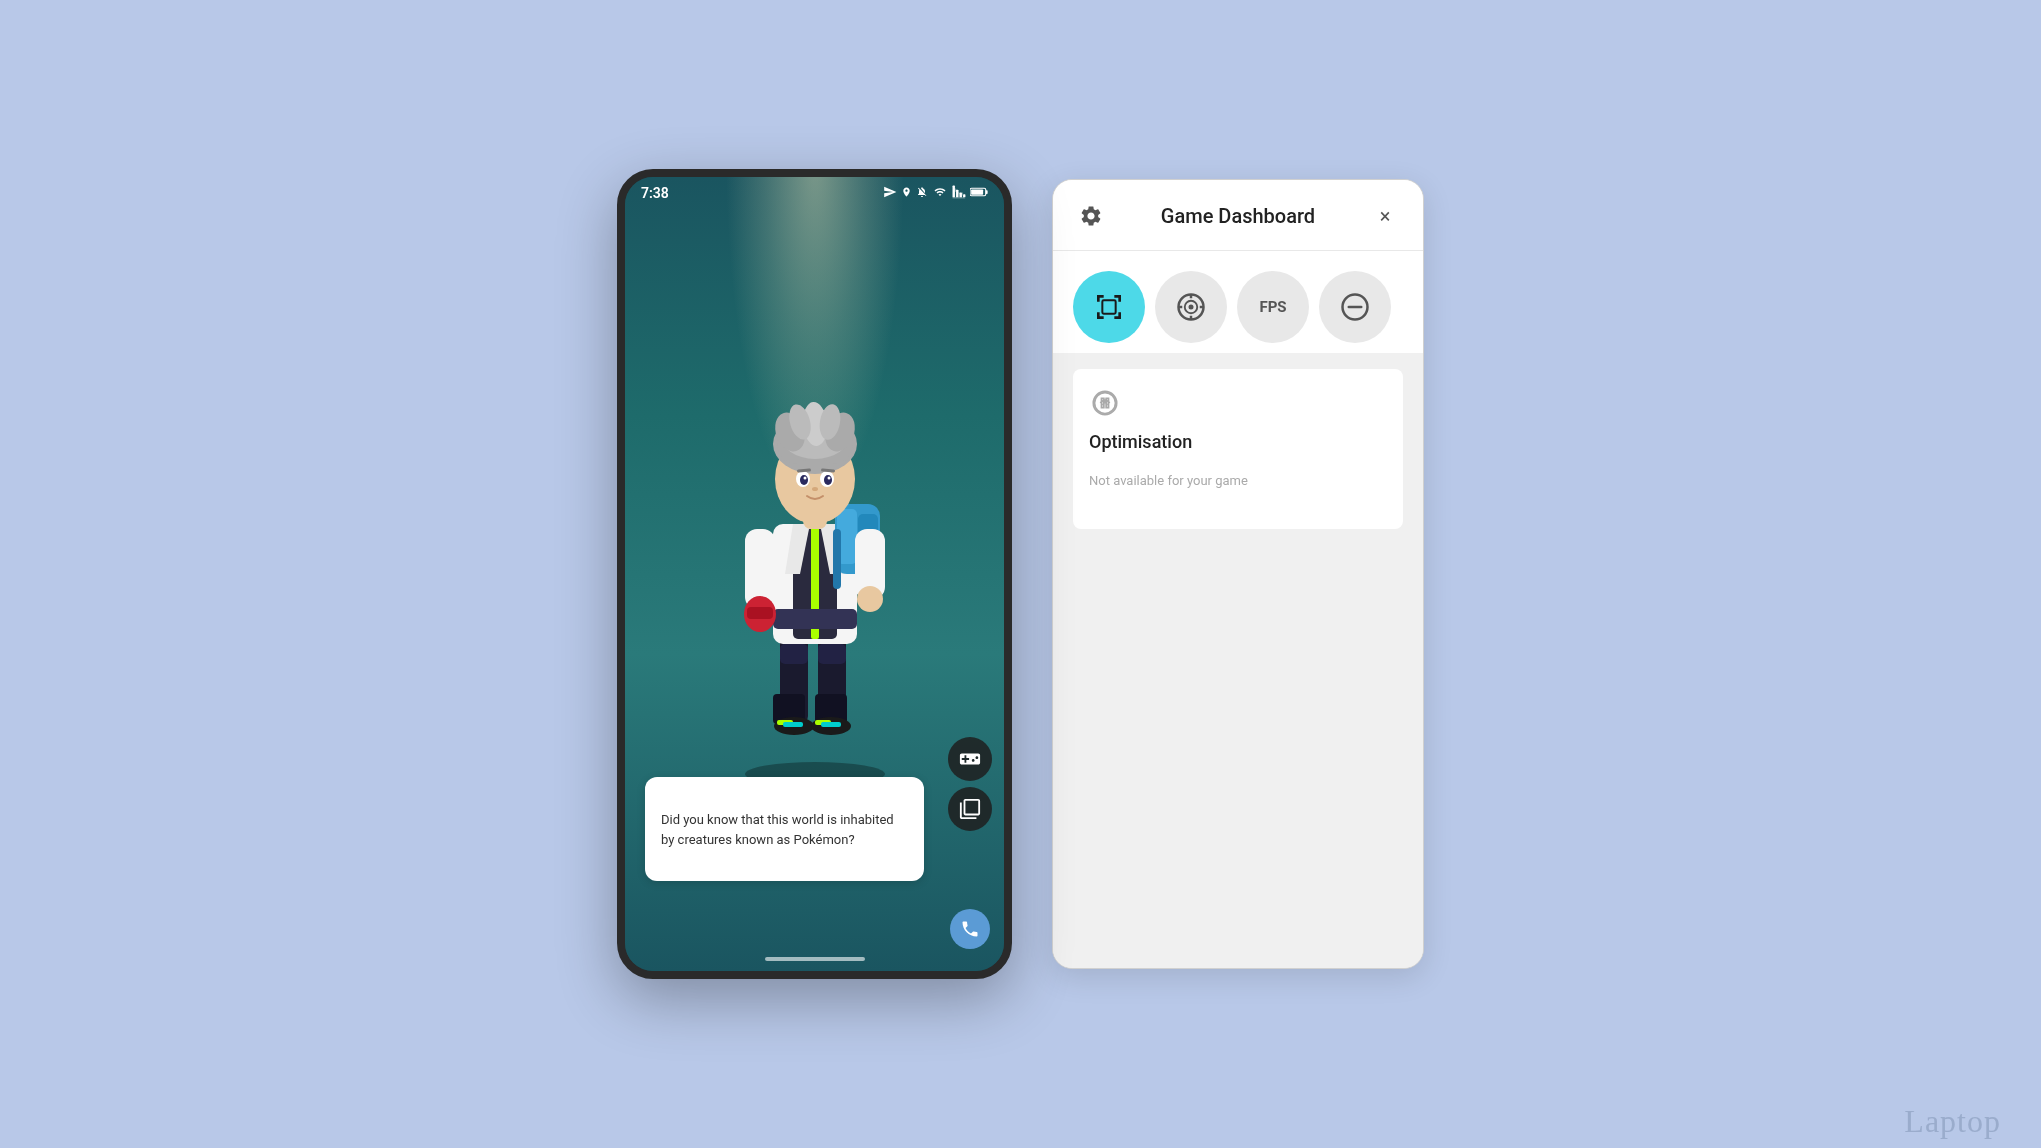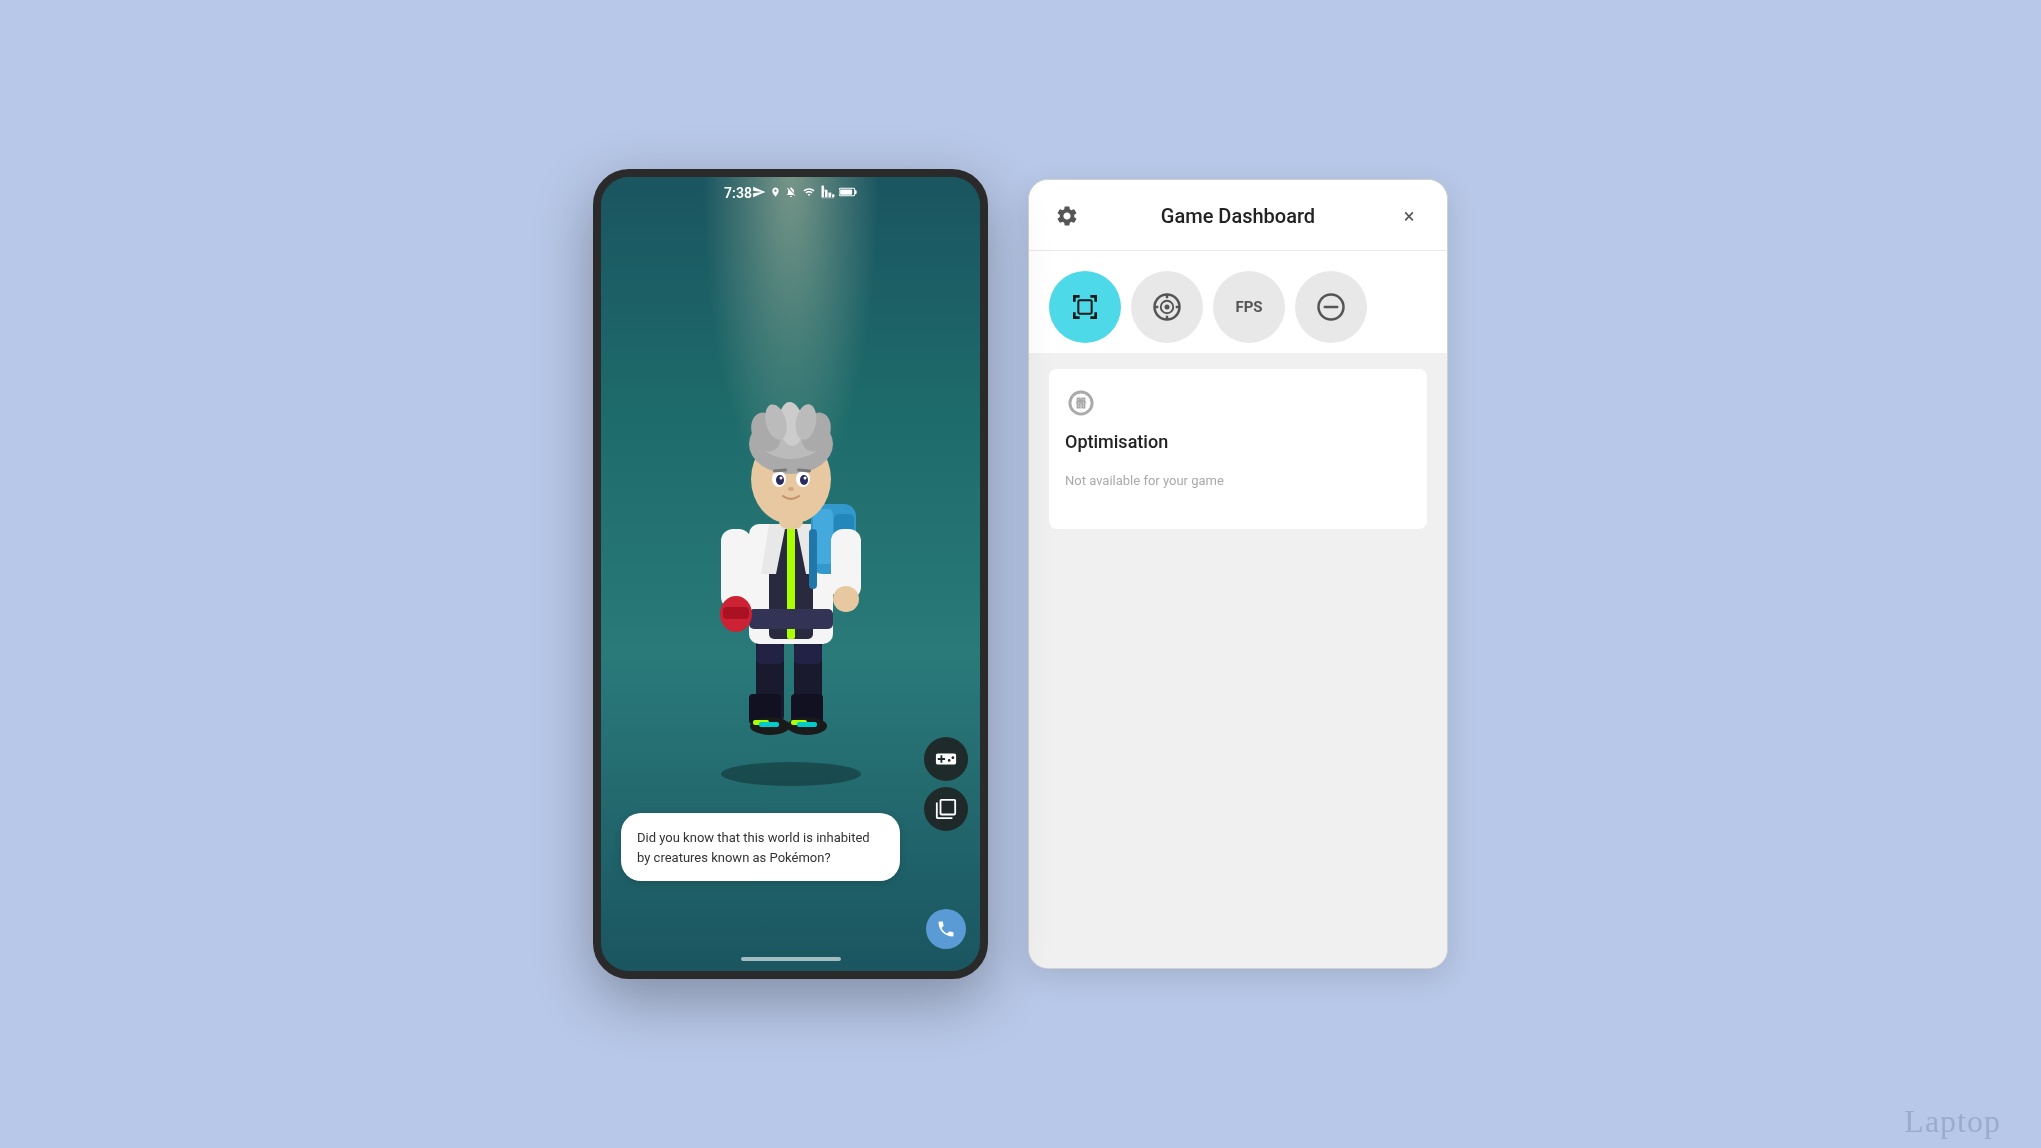--- a/index.html
+++ b/index.html
@@ -61,21 +61,21 @@
 
     
     .status-bar {
       position: absolute;
       top: 0;
       left: 0;
       right: 0;
       height: 32px;
       display: flex;
       align-items: center;
-      justify-content: center;
+      justify-content: space-between;
       padding: 8px 16px;
       z-index: 10;
     }
 
     .status-time {
       color: white;
       font-size: 14px;
       font-weight: 600;
     }
 
@@ -90,22 +90,22 @@
       font-size: 11px;
     }
 
     
     .dialog-bubble {
       position: absolute;
       bottom: 90px;
       left: 20px;
       right: 80px;
       background: white;
-      border-radius: 20px;
-      padding: 14px 16px;
+      border-radius: 12px;
+      padding: 32px 16px;
       box-shadow: 0 2px 8px rgba(0,0,0,0.15);
       z-index: 10;
     }
 
     .dialog-text {
       color: #333;
       font-size: 13px;
       line-height: 1.4;
     }
 
@@ -158,21 +158,21 @@
       background: #5b9bd5;
       border-radius: 20px;
       display: flex;
       align-items: center;
       justify-content: center;
       z-index: 10;
     }
 
     
     .dashboard-panel {
-      width: 420px;
+      width: 372px;
       min-height: 790px;
       background: #f0f0f0;
       border-radius: 20px;
       border: 1.5px solid #d0d0d0;
       box-shadow: 0 8px 30px rgba(0,0,0,0.12);
       overflow: hidden;
       display: flex;
       flex-direction: column;
       flex-shrink: 0;
     }

